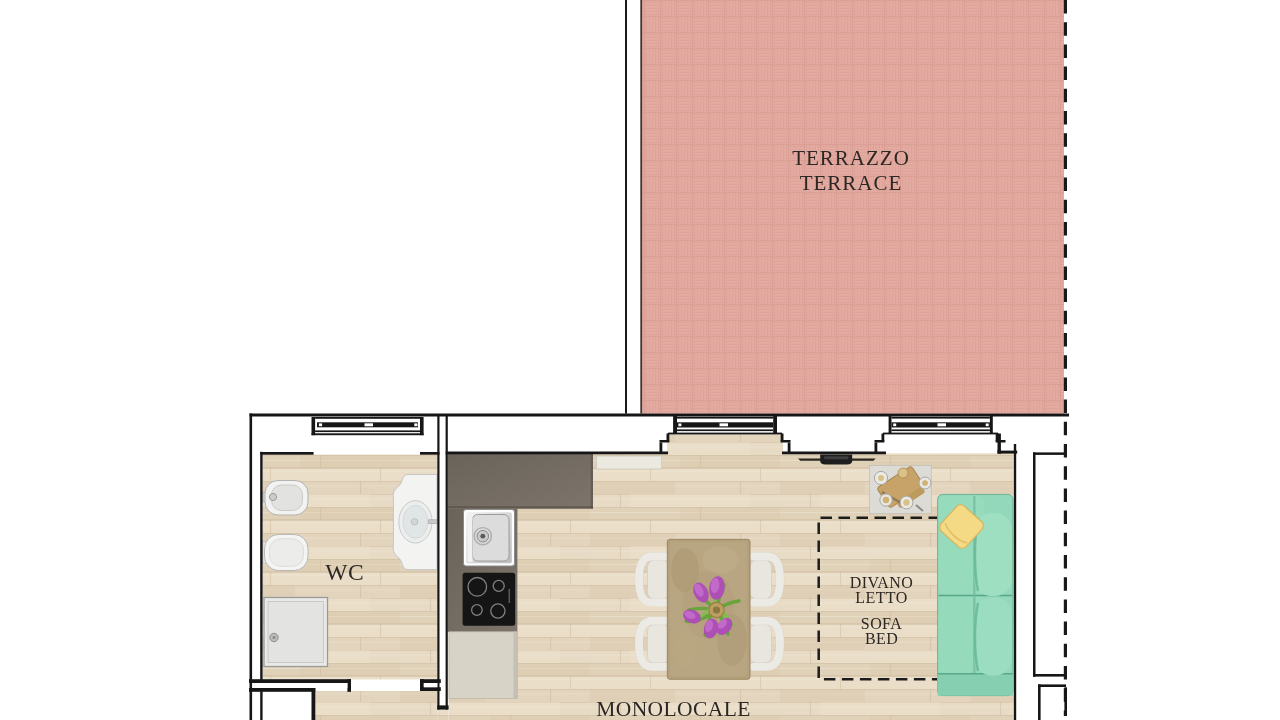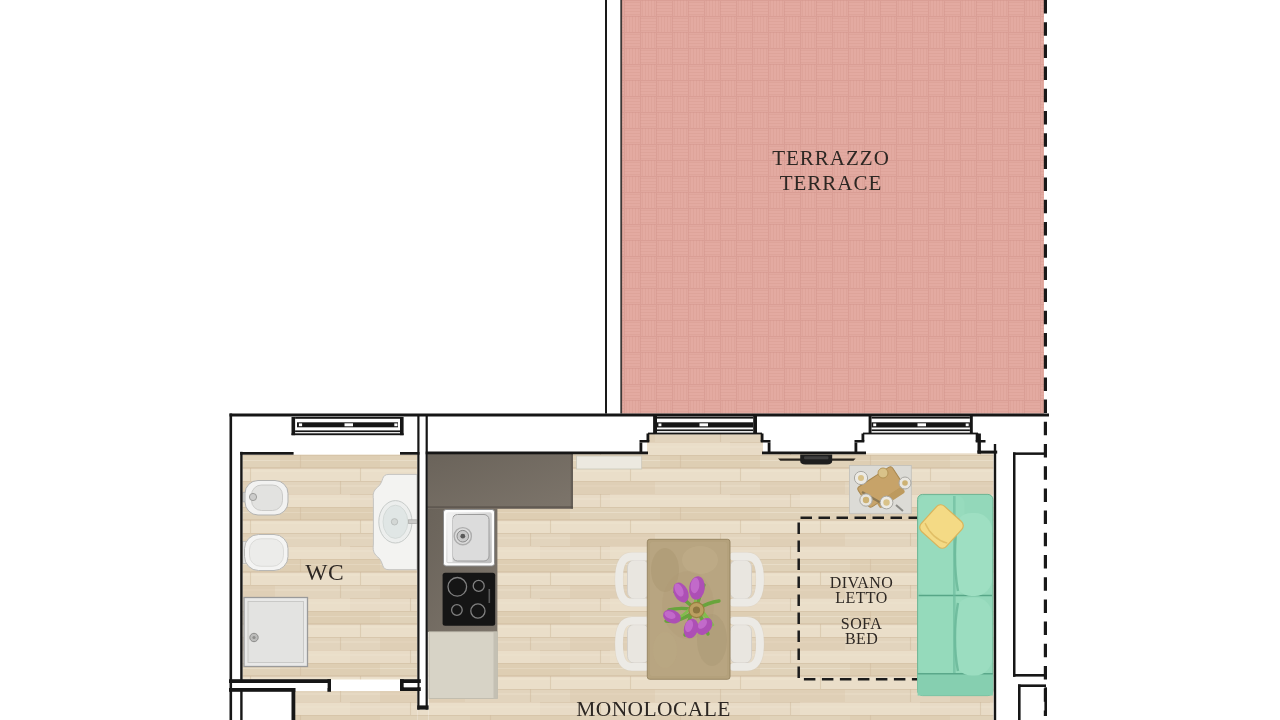--- a/index.html
+++ b/index.html
@@ -1,16 +1,16 @@
 <!DOCTYPE html>
 <html><head>
 <meta charset="utf-8">
 <style>
   html,body{margin:0;padding:0;background:#fff;}
-  #page{width:1088px;height:720px;position:relative;overflow:hidden;background:#fff;}
+  #page{width:1088px;height:720px;position:relative;overflow:hidden;background:#fff;padding-left:20px;}
   text{font-family:"Liberation Serif",serif;fill:#2d2723;}
 </style>
 </head>
 <body>
 <div id="page">
 <svg width="1280" height="720" viewBox="0 0 1280 720">
 <defs>
   <pattern id="tile" width="32" height="32" patternUnits="userSpaceOnUse">
     <rect width="32" height="32" fill="#e1a89f"></rect>
     <g stroke="#d39589" stroke-width="1" opacity="0.42">

